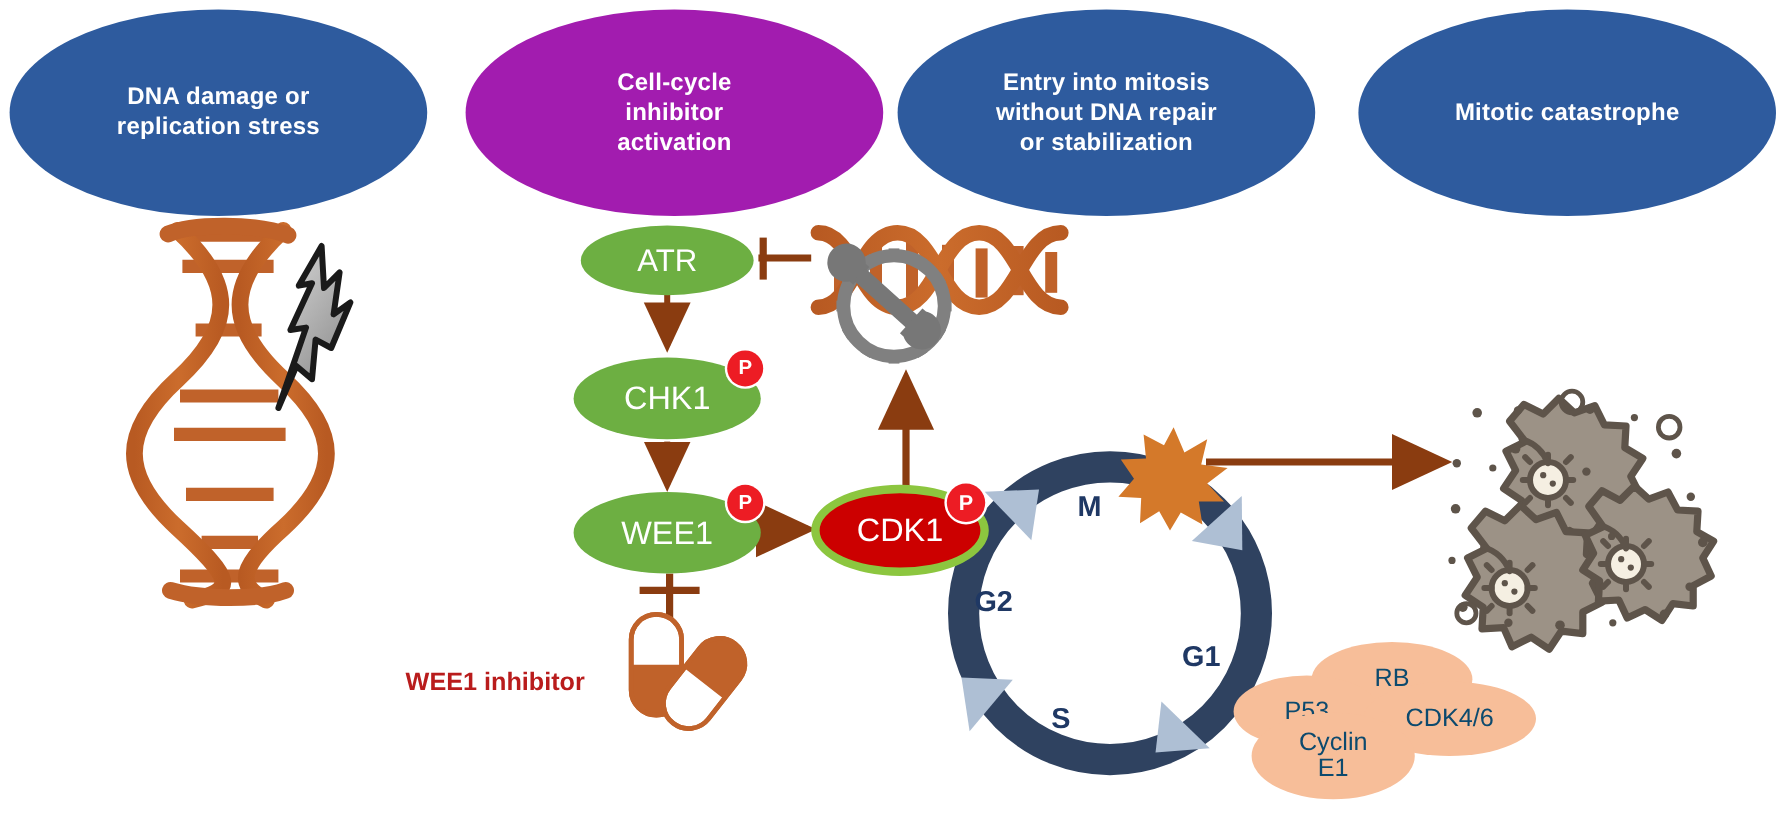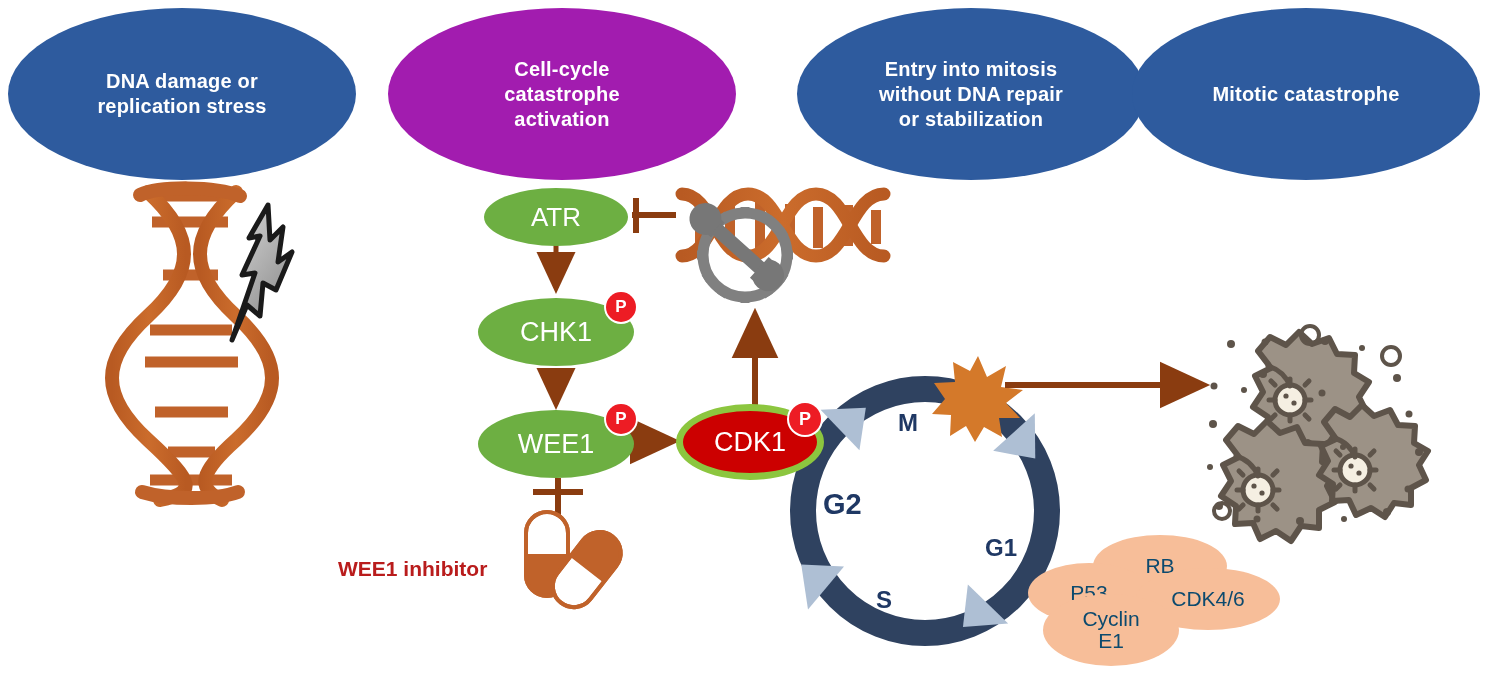--- a/index.html
+++ b/index.html
@@ -57,26 +57,26 @@
   <div class="hdr" style="left:8px;top:8px;width:348px;height:172px;background:#2E5B9E;font-size:20px;">
     <span>
       <span>DNA damage or</span>
       <span>replication stress</span>
     </span>
   </div>
 
   <div class="hdr" style="left:388px;top:8px;width:348px;height:172px;background:#a21caf;font-size:20px;">
     <span>
       <span>Cell-cycle</span>
-      <span>catastrophe</span>
+      <span>inhibitor</span>
       <span>activation</span>
     </span>
   </div>
 
-  <div class="hdr" style="left:797px;top:8px;width:348px;height:172px;background:#2E5B9E;font-size:20px;justify-content:center;">
+  <div class="hdr" style="left:748px;top:8px;width:348px;height:172px;background:#2E5B9E;font-size:20px;justify-content:center;">
     <span>
       <span>Entry into mitosis</span>
       <span>without DNA repair</span>
       <span>or stabilization</span>
     </span>
   </div>
 
   <div class="hdr" style="left:1132px;top:8px;width:348px;height:172px;background:#2E5B9E;font-size:20px;">
     <span>
       <span>Mitotic catastrophe</span>
@@ -355,21 +355,21 @@
 
   <div class="ring-lbl" style="left:898px;top:409px;font-size:24px;">
     <span>M</span>
   </div>
   <div class="ring-lbl" style="left:985px;top:534px;font-size:24px;">
     <span>G1</span>
   </div>
   <div class="ring-lbl" style="left:876px;top:586px;font-size:24px;">
     <span>S</span>
   </div>
-  <div class="ring-lbl" style="left:812px;top:488px;font-size:29px;margin-left:11px;">
+  <div class="ring-lbl" style="left:812px;top:488px;font-size:24px;">
     <span>G2</span>
   </div>
 
   <div class="prot" style="left:1093px;top:535px;width:134px;height:62px;font-size:21px;">
     <span>RB</span>
   </div>
 
   <div class="prot" style="left:1028px;top:563px;width:122px;height:60px;font-size:21px;">
     <span>P53</span>
   </div>

